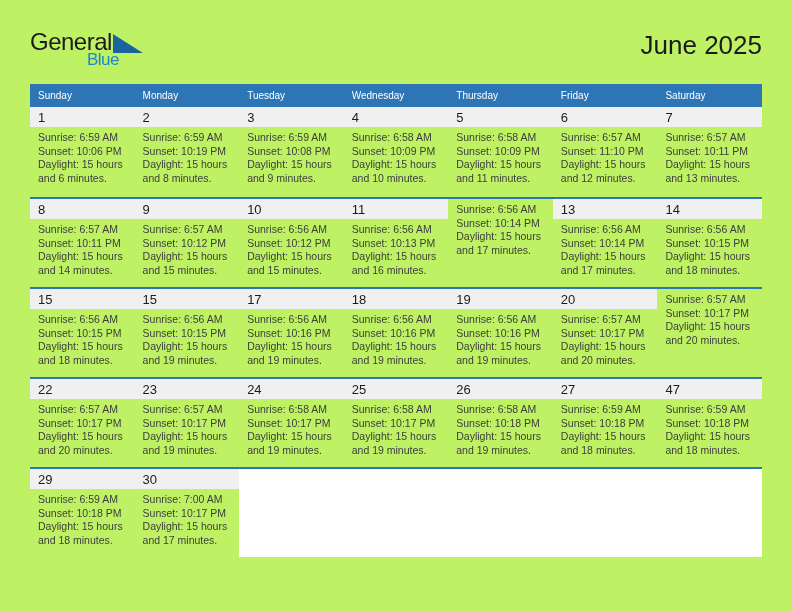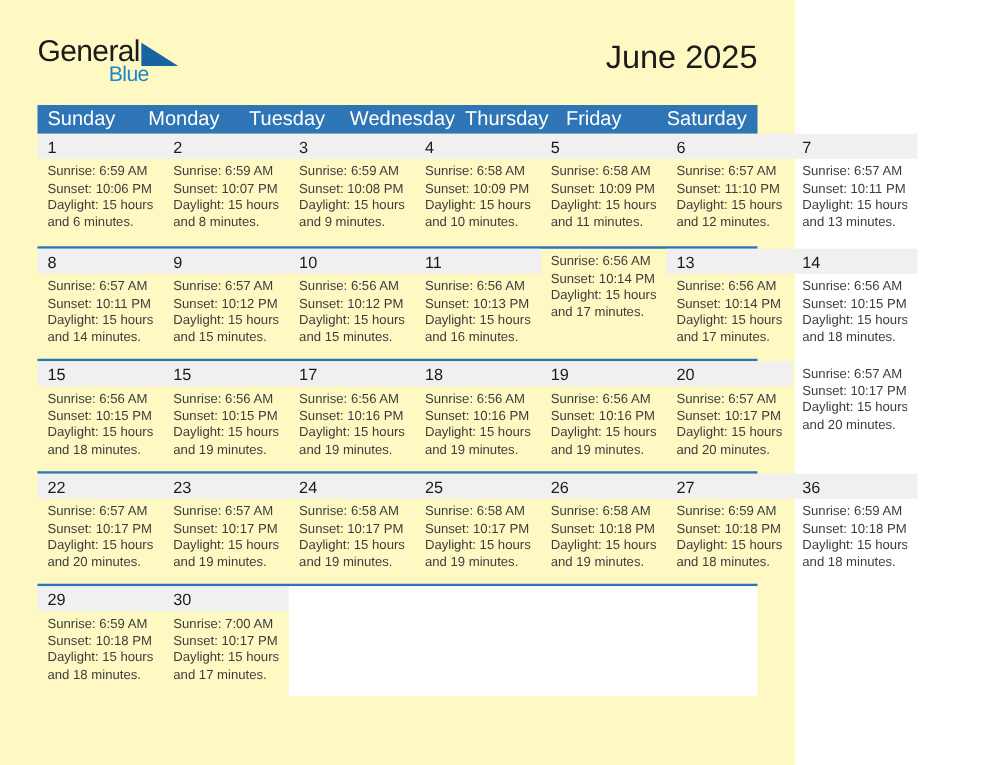--- a/index.html
+++ b/index.html
@@ -3,21 +3,21 @@
 <meta charset="utf-8">
 <style>
   * { margin:0; padding:0; box-sizing:border-box; }
   html,body { background:#ffffff; }
   body {
     width:792px; height:612px;
     font-family:"Liberation Sans", sans-serif;
     color:#222;
     overflow:hidden;
   }
-  .page { position:relative; width:636px; height:612px; background:#fef9c3; }
+  .page { position:relative; width:792px; height:612px; background:#bef264; }
 
   
   .top {
     display:flex; justify-content:space-between; align-items:flex-start;
     padding:30px 30px 0 30px;
   }
   .logo { position:relative; line-height:1; }
   .logo-line1 { display:flex; align-items:flex-end; }
   .logo-general {
     font-size:24px; color:#1b1b1b; letter-spacing:-0.5px; font-weight:400;
@@ -36,21 +36,21 @@
   .cal-title { font-size:26px; font-weight:400; color:#1b1b1b; }
   .cal-subtitle { font-size:15px; font-weight:400; color:#1b1b1b; margin-top:10px; }
 
   
   .calendar { margin:16px 30px 0 30px; }
   .weekday-row {
     display:grid; grid-template-columns:repeat(7,1fr);
     background:var(--header-bg,#2e75b6);
     height:23px; align-items:center;
   }
-  .weekday-cell { color:#fff; font-size:16px; padding-left:8px; }
+  .weekday-cell { color:#fff; font-size:10px; padding-left:8px; }
 
   .week-row {
     display:grid; grid-template-columns:repeat(7,1fr);
     min-height:90px; align-content:start;
   }
   .week-row + .week-row { border-top:2px solid var(--separator,#2e75b6); }
 
   .day-number {
     background:var(--band-bg,#f0f0f0);
     font-size:13px; color:#1b1b1b;
@@ -98,21 +98,21 @@
               <div class="info-line">Sunrise: 6:59 AM</div>
               <div class="info-line">Sunset: 10:06 PM</div>
               <div class="info-line">Daylight: 15 hours</div>
               <div class="info-line">and 6 minutes.</div>
             </div>
           </div>
           <div class="day-cell">
             <div class="day-number">2</div>
             <div class="day-info">
               <div class="info-line">Sunrise: 6:59 AM</div>
-              <div class="info-line">Sunset: 10:07 PM</div>
+              <div class="info-line">Sunset: 10:19 PM</div>
               <div class="info-line">Daylight: 15 hours</div>
               <div class="info-line">and 8 minutes.</div>
             </div>
           </div>
           <div class="day-cell">
             <div class="day-number">3</div>
             <div class="day-info">
               <div class="info-line">Sunrise: 6:59 AM</div>
               <div class="info-line">Sunset: 10:08 PM</div>
               <div class="info-line">Daylight: 15 hours</div>
@@ -333,21 +333,21 @@
           <div class="day-cell">
             <div class="day-number">27</div>
             <div class="day-info">
               <div class="info-line">Sunrise: 6:59 AM</div>
               <div class="info-line">Sunset: 10:18 PM</div>
               <div class="info-line">Daylight: 15 hours</div>
               <div class="info-line">and 18 minutes.</div>
             </div>
           </div>
           <div class="day-cell">
-            <div class="day-number">36</div>
+            <div class="day-number">47</div>
             <div class="day-info">
               <div class="info-line">Sunrise: 6:59 AM</div>
               <div class="info-line">Sunset: 10:18 PM</div>
               <div class="info-line">Daylight: 15 hours</div>
               <div class="info-line">and 18 minutes.</div>
             </div>
           </div>
         </div>
         <div class="week-row">
           <div class="day-cell">

